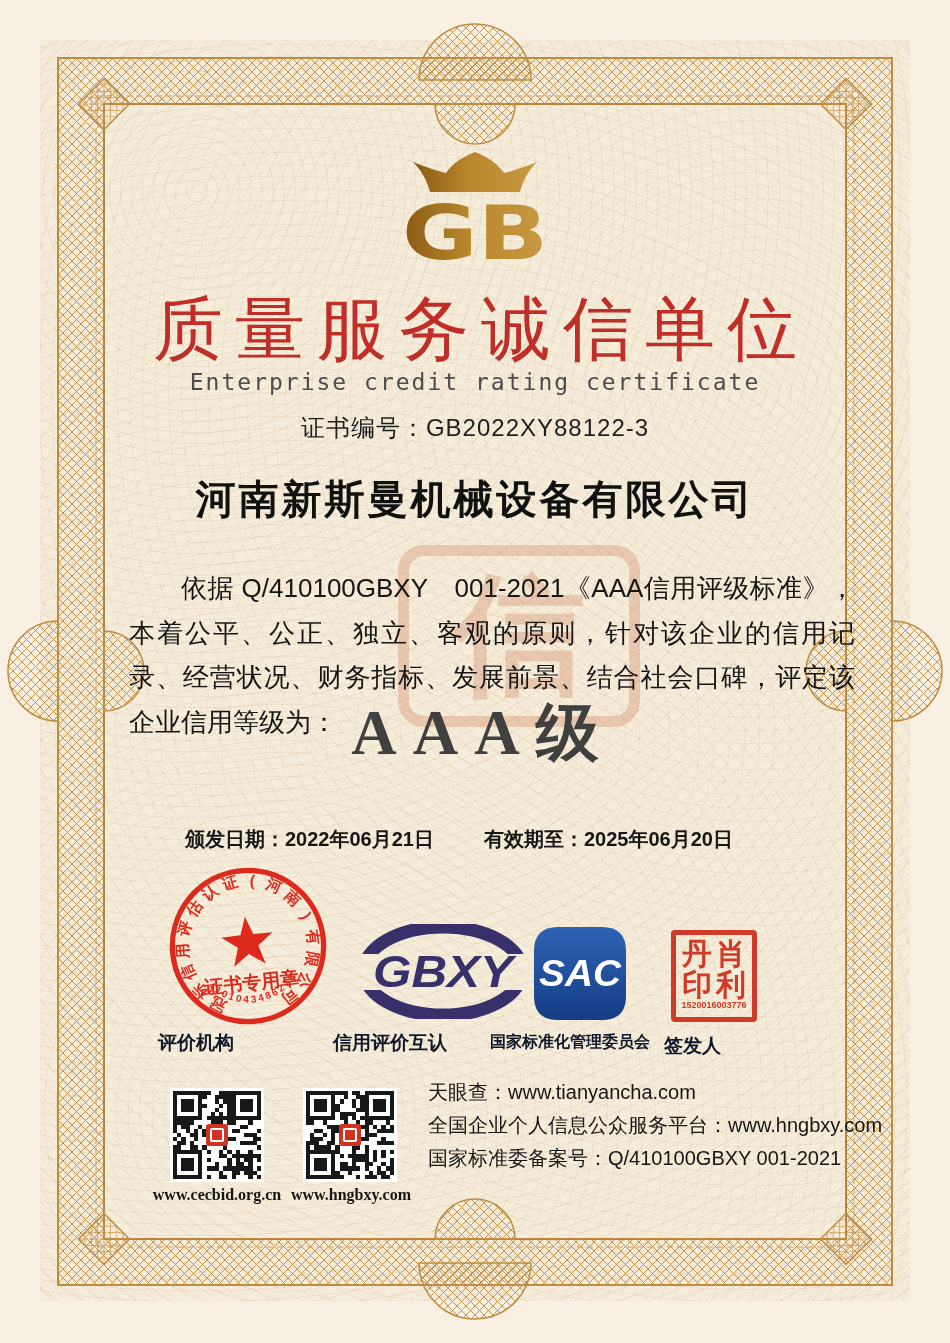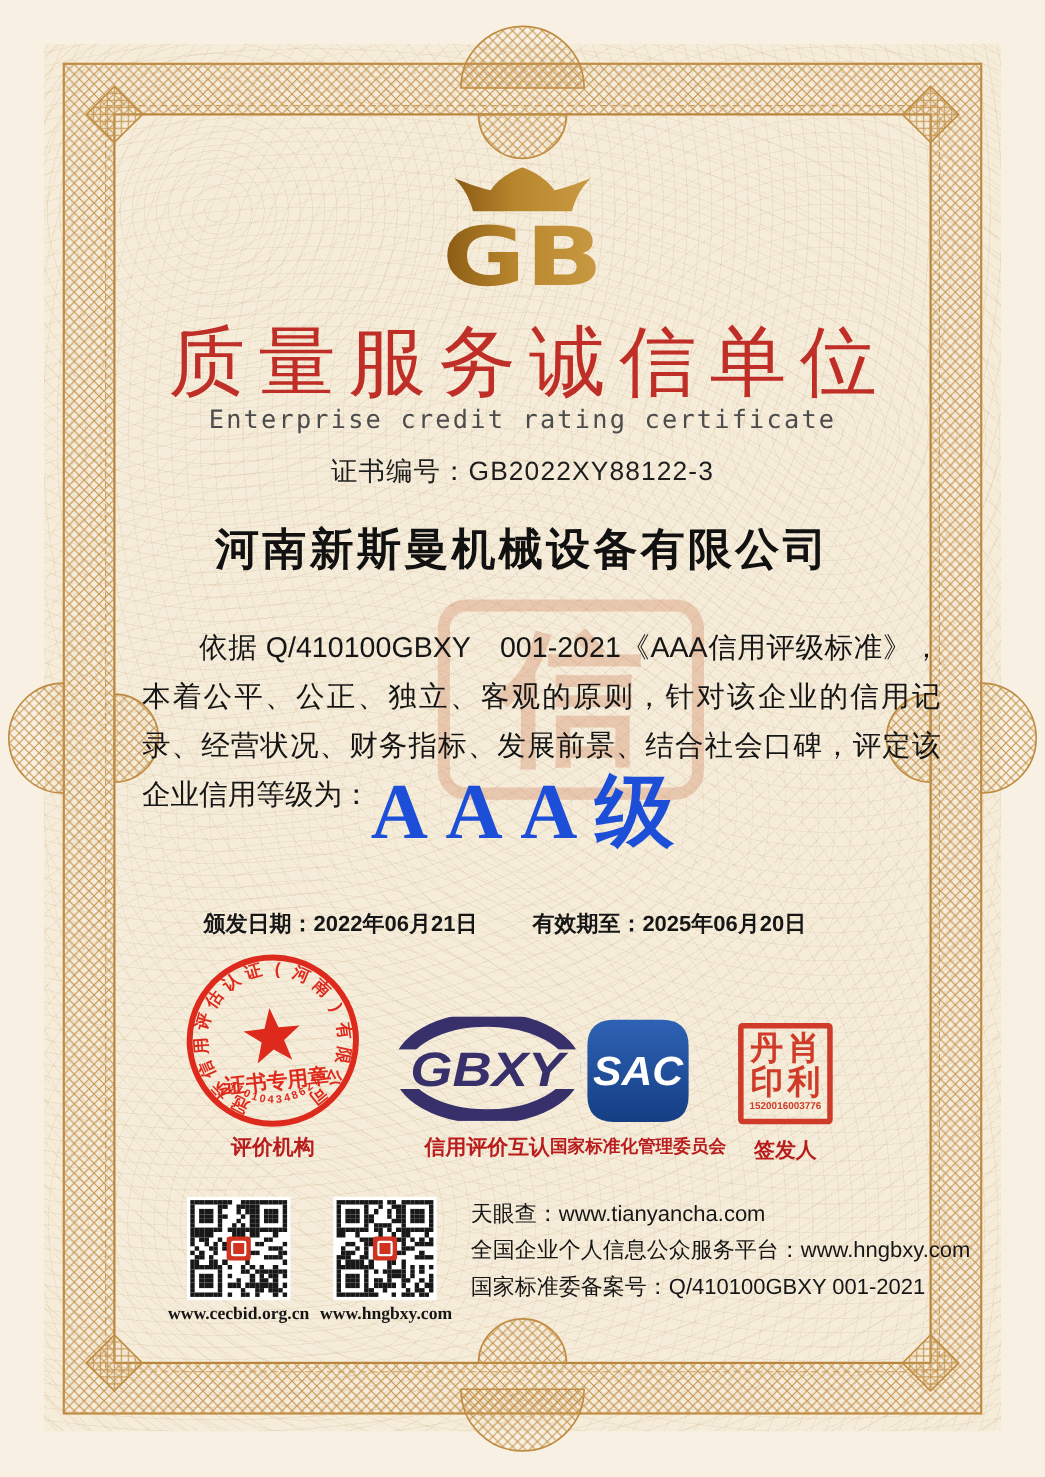--- a/index.html
+++ b/index.html
@@ -42,39 +42,39 @@
     top:369px;font-size:23px;color:#4c4c4c;letter-spacing:2px;
     font-family:"DejaVu Sans Mono","Liberation Mono",monospace;
   }
   .certno{top:412px;font-size:24px;color:#1e1e1e;letter-spacing:1px;}
   .company{top:472px;font-size:40px;font-weight:bold;color:#111;letter-spacing:3px;}
   .para{
     left:113px;top:550px;width:726px;font-size:26px;color:#151515;
     line-height:1.72;text-align:justify;text-indent:2em;margin:16px;
   }
   .rating{
-    top:690px;font-size:72px;font-weight:bold;color:#1d4ed8;
+    top:690px;font-size:63px;font-weight:bold;color:#404040;
     letter-spacing:16px;font-family:"Liberation Serif","DejaVu Serif",serif;
     text-indent:16px;
   }
   .dates{left:113px;top:826px;width:726px;display:flex;gap:50px;padding-left:72px;
     font-size:20px;color:#161616;font-weight:600;box-sizing:border-box;}
-  .seal-label{font-size:19px;font-weight:bold;color:#b91c1c;text-align:center;}
+  .seal-label{font-size:19px;font-weight:bold;color:#0f172a;text-align:left;}
   .seal-label.small{font-size:16px;}
   .qr-wrap{position:absolute;width:94px;height:94px;}
   .qr{display:grid;grid-template-columns:repeat(21,1fr);grid-template-rows:repeat(21,1fr);
      width:94px;height:94px;background:#fff;padding:3px;box-sizing:border-box;}
   .qr i{display:block;}
   .qr i.f{background:#181818;}
   .qr-emblem{position:absolute;left:50%;top:50%;transform:translate(-50%,-50%);
      width:22px;height:22px;background:#d0331f;border-radius:3px;}
   .qr-emblem:after{content:"";position:absolute;inset:4px;border:2px solid #fff;border-radius:2px;}
   .qr-label{font-size:16px;font-weight:bold;color:#161616;text-align:center;
      font-family:"Liberation Serif","DejaVu Serif",serif;}
-  .flinks{left:428px;top:1076px;width:420px;font-size:20px;color:#161616;line-height:33px;font-weight:500;margin-top:12px;}
+  .flinks{left:428px;top:1076px;width:420px;font-size:20px;color:#161616;line-height:33px;font-weight:500;}
   .flinks .row{white-space:nowrap;}
   .issuer-seal{
     left:671px;top:930px;width:86px;height:92px;border:5px solid #cf3b28;border-radius:4px;
     box-sizing:border-box;display:flex;flex-direction:column;align-items:center;
     background:rgba(255,255,255,0.0);
   }
   .issuer-grid{display:grid;grid-template-columns:34px 34px;grid-template-rows:31px 31px;
      margin-top:3px;color:#cf3b28;font-weight:bold;font-size:30px;line-height:31px;text-align:center;
      font-family:"Liberation Serif","DejaVu Serif",serif;}
   .issuer-num{font-size:9px;color:#cf3b28;font-weight:bold;letter-spacing:0;line-height:10px;}

